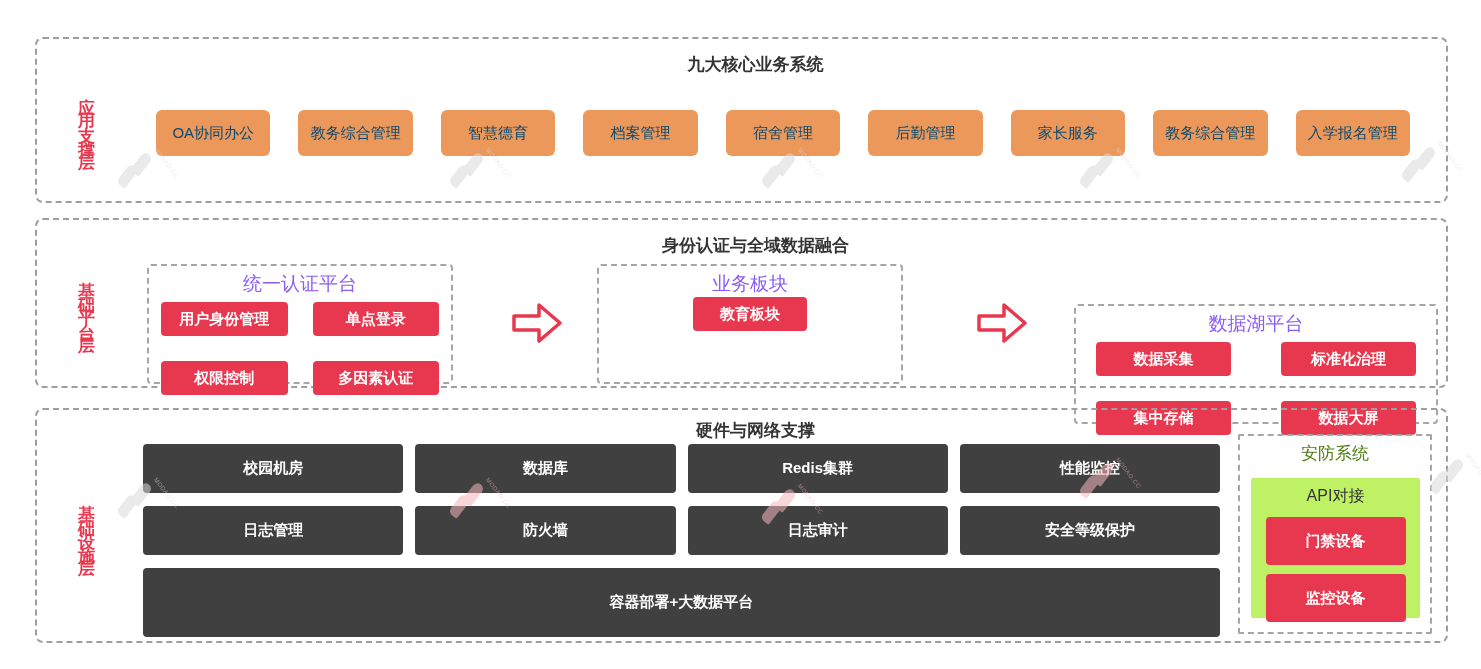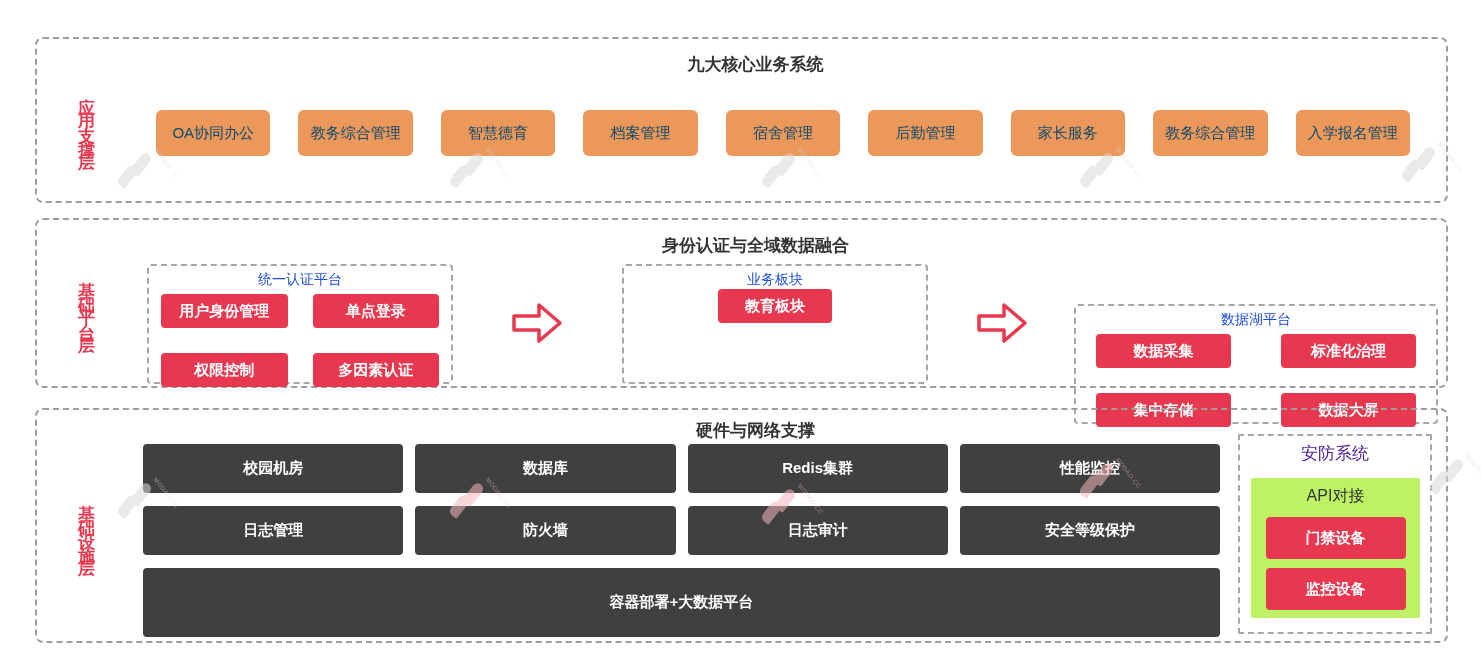--- a/index.html
+++ b/index.html
@@ -78,25 +78,25 @@
   .sub-box {
     position: absolute;
     top: 44px;
     height: 120px;
     border: 2px dashed #a6a6a6;
     border-radius: 4px;
   }
   .sub-title {
     text-align: center;
     margin-top: 5px;
-    font-size: 14px;
-    color: #1d4ed8;
+    font-size: 19px;
+    color: #8b5cf6;
   }
   #auth-box     { left: 110px;  width: 306px; }
-  #business-box { left: 585px;  width: 306px; }
+  #business-box { left: 560px;  width: 306px; }
   #datalake-box { left: 1037px; width: 364px; margin-top: 40px; }
 
   .btn-grid {
     display: grid;
     grid-template-columns: 1fr 1fr;
     column-gap: 46px;
     row-gap: 13px;
     padding: 5px 12px 0 12px;
     gap: 25px;
   }
@@ -157,40 +157,40 @@
     top: 24px;
     width: 194px;
     height: 200px;
     border: 2px dashed #a6a6a6;
     border-radius: 2px;
   }
   .security-title {
     text-align: center;
     margin-top: 6px;
     font-size: 17px;
-    color: #4c1d95;
+    color: #4d7c0f;
   }
   .security-inner {
     position: absolute;
     left: 11px;
     right: 10px;
     top: 42px;
     bottom: 14px;
     background: #bef264;
     border-radius: 2px;
   }
   .security-subtitle {
     text-align: center;
     margin-top: 8px;
     font-size: 16px;
     color: #333333;
   }
   .security-inner .red-btn {
     width: 140px;
-    height: 42px;
+    height: 48px;
     margin: 0 auto;
   }
   .security-inner .red-btn + .red-btn { margin-top: 9px; }
   .security-btns { margin-top: 10px; }
 
   
   .wm {
     position: absolute;
     width: 52px;
     height: 48px;

